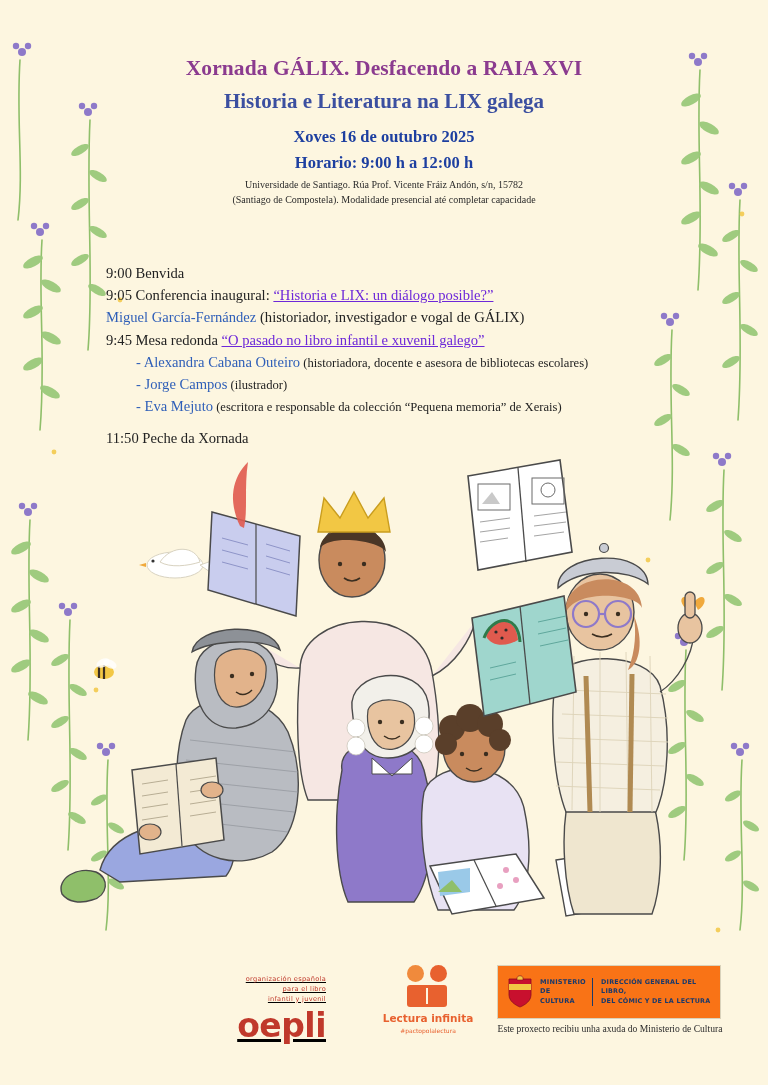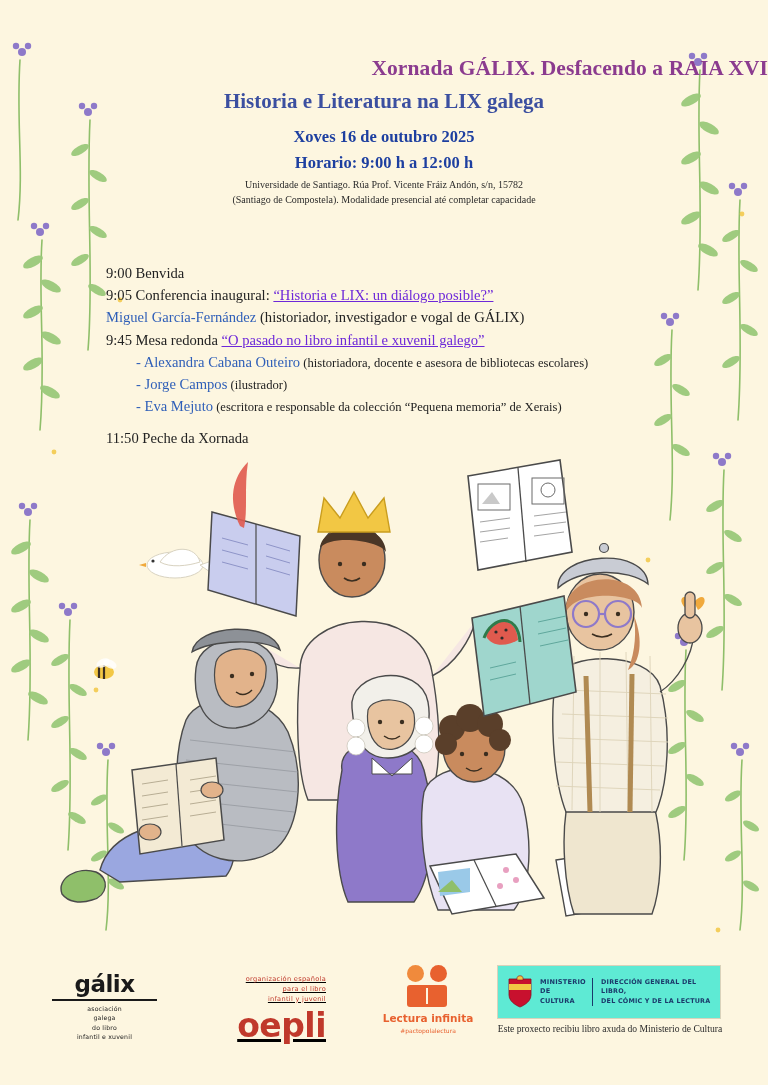--- a/index.html
+++ b/index.html
@@ -38,21 +38,20 @@
     left: 0;
     width: 768px;
     text-align: center;
   }
   .title-line1 {
     color: #8b3b8f;
     font-size: 21.5px;
     font-weight: bold;
     letter-spacing: 0.1px;
     margin: 0 0 8px 0;
-    text-align: right;
   }
   .title-line2 {
     color: #3b4fa0;
     font-size: 21px;
     font-weight: bold;
     margin: 0 0 13px 0;
   }
   .subtitle {
     color: #1d3fa0;
     font-size: 16.5px;
@@ -209,21 +208,21 @@
     color: #e8612f;
     margin-top: 2px;
   }
 
   .logo-ministerio {
     position: absolute;
     left: 497px;
     top: 10px;
     width: 222px;
     height: 52px;
-    background: #5eead4;
+    background: #f97316;
     border: 1px solid #d9d2bb;
     display: flex;
     align-items: center;
   }
   .shield {
     width: 26px;
     height: 34px;
     margin: 0 7px 0 9px;
     flex: none;
     position: relative;
@@ -670,30 +669,20 @@
           <path d="M480 102 L 508 98"></path>
         <path d="M534 76 L 566 72"></path>
           <path d="M534 86 L 566 82"></path>
           <path d="M534 96 L 564 92"></path>
       </g>
     </g>
   </svg>
 
   <div class="footer">
 
-    <div class="logo-galix">
-      <div class="galix-word">gálix</div>
-      <div class="galix-rule"></div>
-      <div class="galix-sub">
-        <div>asociación</div>
-        <div>galega</div>
-        <div>do libro</div>
-        <div>infantil e xuvenil</div>
-      </div>
-    </div>
 
     <div class="logo-oepli">
       <div class="oepli-top">
         <div>organización española</div>
         <div>para el libro</div>
         <div>infantil y juvenil</div>
       </div>
       <div class="oepli-word">oepli</div>
     </div>
 
@@ -716,16 +705,16 @@
       <div class="ministerio-text">
         <div>MINISTERIO</div>
         <div>DE CULTURA</div>
       </div>
       <div class="dglibro-text">
         <div>DIRECCIÓN GENERAL DEL LIBRO,</div>
         <div>DEL CÓMIC Y DE LA LECTURA</div>
       </div>
     </div>
 
-    <div class="ministerio-note">Este proxecto recibiu libro axuda do Ministerio de Cultura</div>
+    <div class="ministerio-note">Este proxecto recibiu unha axuda do Ministerio de Cultura</div>
   </div>
 
 </div>
 
 </body></html>

